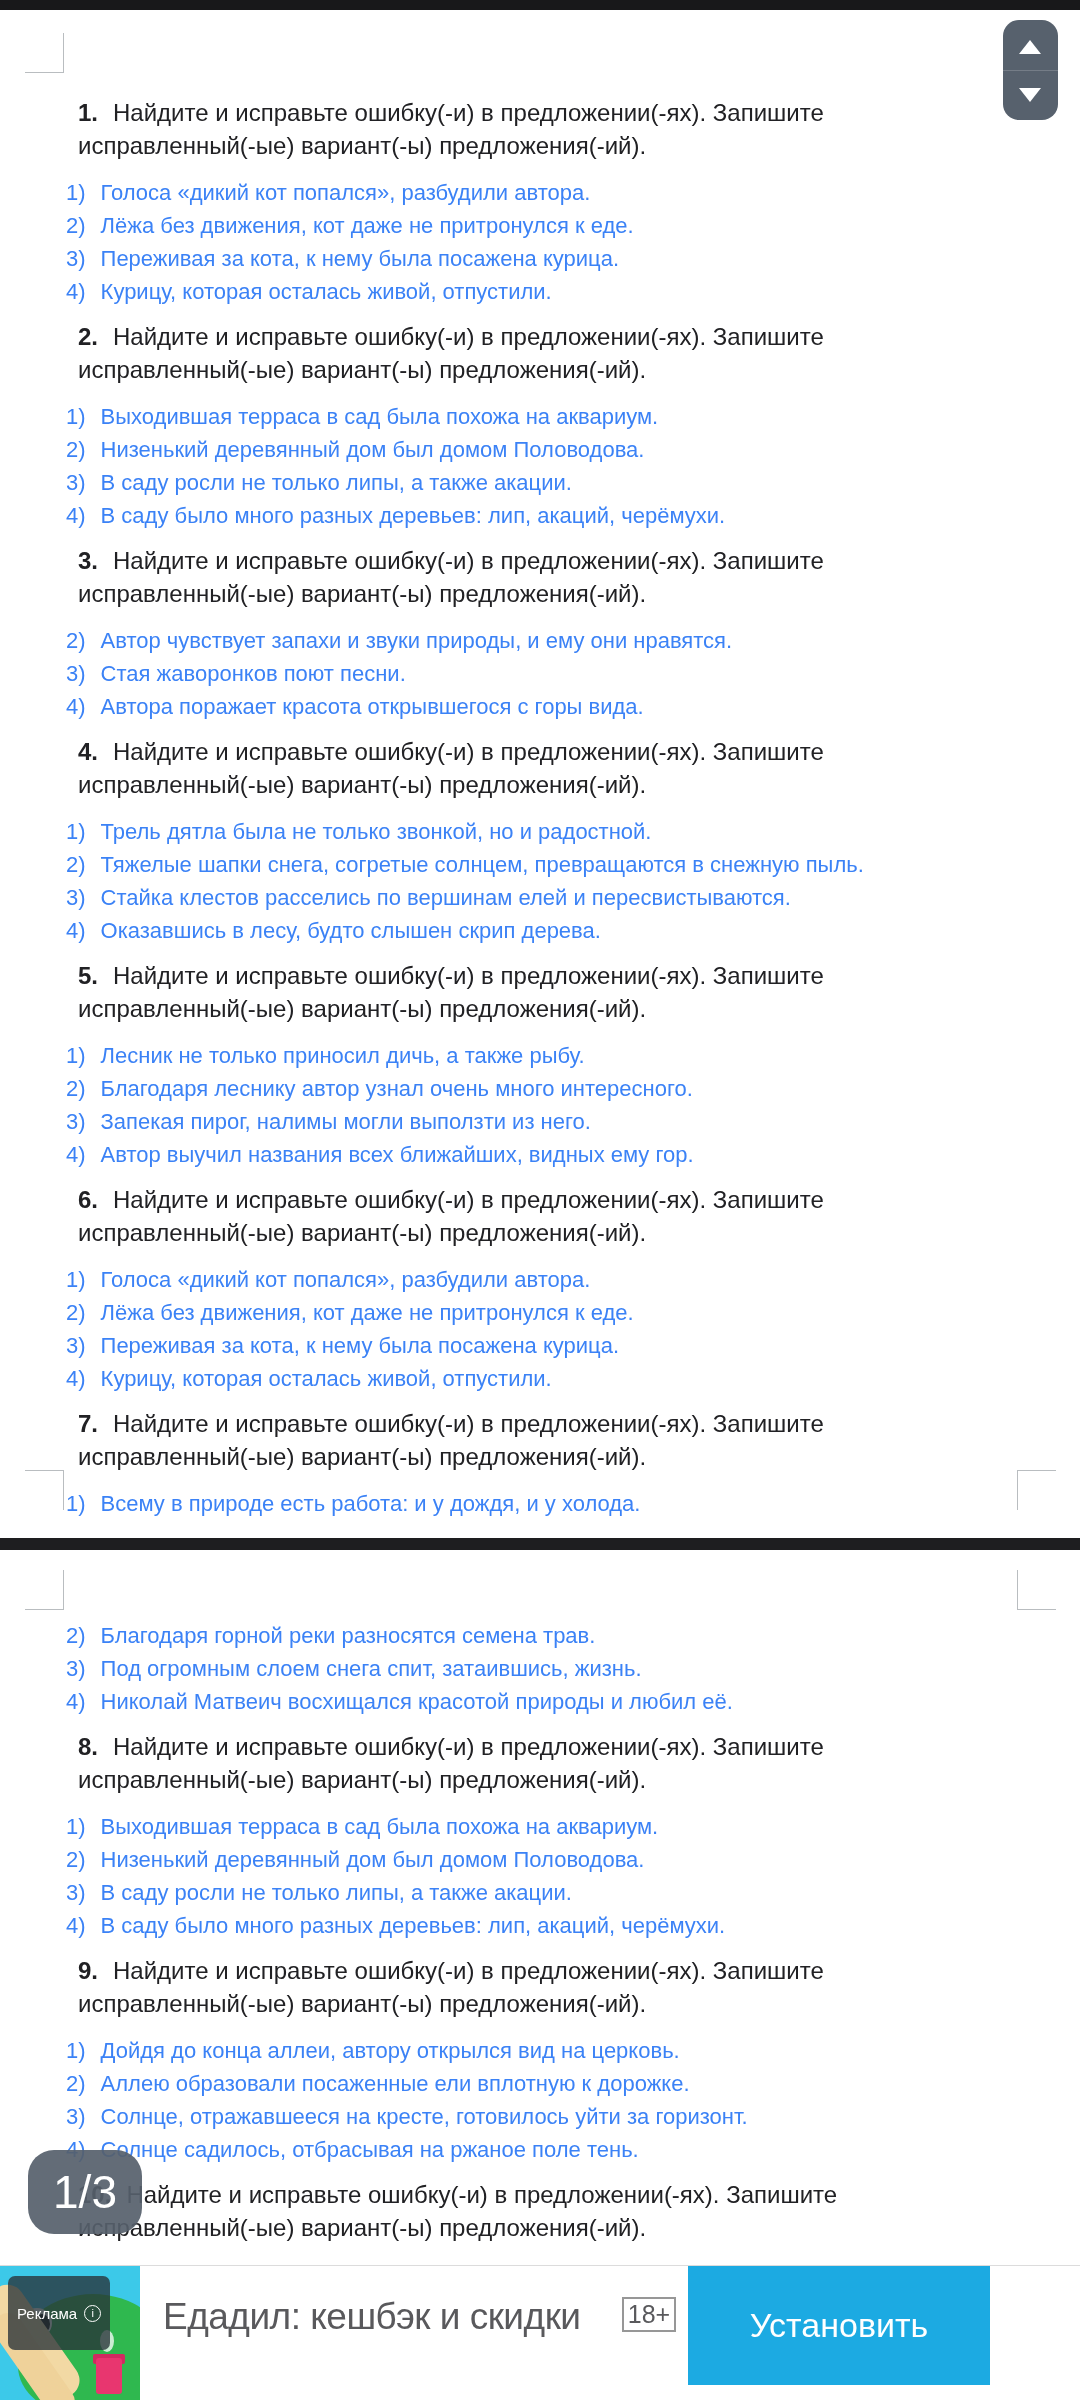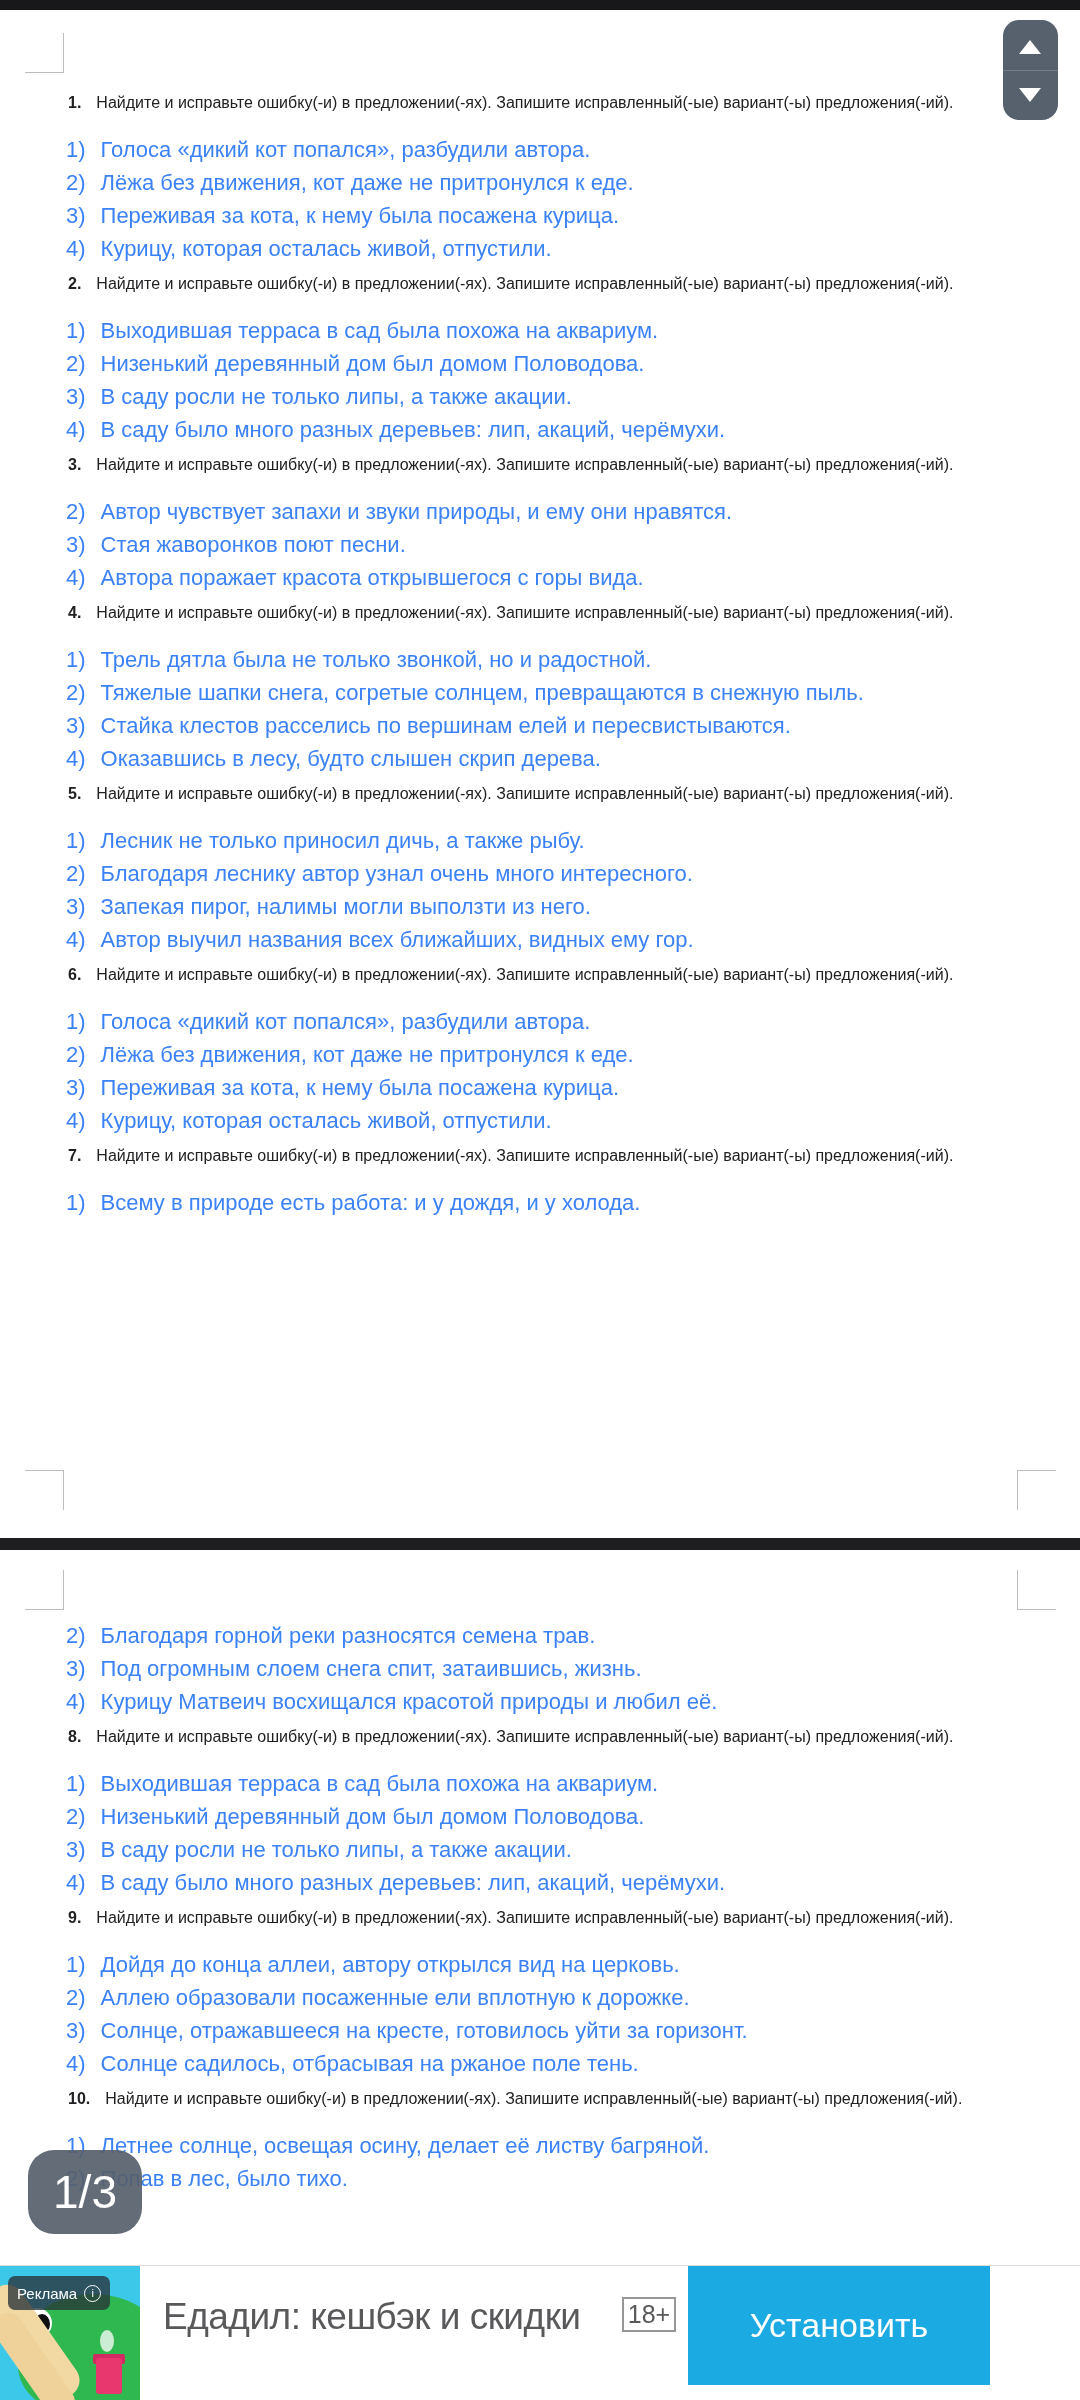--- a/index.html
+++ b/index.html
@@ -6,21 +6,21 @@
   .screen{position:relative;width:1080px;height:2400px;background:#ffffff;overflow:hidden;
           font-family:"Liberation Sans",sans-serif;}
   .topbar{position:absolute;left:0;top:0;width:1080px;height:10px;background:#18181a;}
   .page{position:absolute;left:0;width:1080px;background:#ffffff;}
   .page1{top:10px;height:1528px;}
   .page-sep{position:absolute;left:0;top:1538px;width:1080px;height:12px;background:#1e1e20;}
   .page2{top:1550px;height:850px;}
   .flow{position:absolute;left:66px;width:912px;}
   .flow1{top:74px;}
   .flow2{top:69px;}
-  p.q{margin:2px;font-size:16px;line-height:33px;color:#212124;}
+  p.q{margin:12px;font-size:24px;line-height:33px;color:#212124;}
   p.q b{font-weight:bold;margin-right:15px;}
   .opts{margin-top:14px;}
   .opts.no-gap{margin-top:0;}
   p.opt{margin:0;font-size:22px;line-height:33px;color:#3b82f6;}
   p.opt .onum{margin-right:15px;}
   
   .mark{position:absolute;width:38px;height:39px;border:0 solid #b9bdc0;}
   .mark.tl{left:25px;border-right-width:1px;border-bottom-width:1px;}
   .mark.tr{left:1017px;border-left-width:1px;border-bottom-width:1px;}
   .mark.bl{left:25px;border-right-width:1px;border-top-width:1px;}
@@ -51,21 +51,21 @@
   .croc-eye{position:absolute;left:22px;top:42px;width:30px;height:30px;background:#ffffff;border-radius:50%;}
   .croc-pupil{position:absolute;left:34px;top:48px;width:16px;height:20px;background:#101010;border-radius:50%;}
   .baguette{position:absolute;left:-30px;top:58px;width:130px;height:34px;background:#f2d9a4;
             border-radius:17px;transform:rotate(55deg);}
   .baguette2{position:absolute;left:-26px;top:84px;width:120px;height:30px;background:#efd29a;
             border-radius:15px;transform:rotate(55deg);}
   .cup{position:absolute;left:96px;top:92px;width:26px;height:36px;background:#e8366f;border-radius:3px;}
   .cup-top{position:absolute;left:93px;top:88px;width:32px;height:10px;background:#d12a60;border-radius:2px;}
   .steam{position:absolute;left:100px;top:64px;width:14px;height:22px;background:rgba(255,255,255,0.75);
          border-radius:50%;}
-  .ad-label{position:absolute;left:8px;top:10px;height:34px;padding:0 9px;border-radius:7px;
+  .ad-label{position:absolute;left:8px;top:10px;height:42px;padding:16px 9px;border-radius:7px;
             background:rgba(40,50,56,0.78);display:flex;align-items:center;gap:7px;
             color:#ffffff;font-size:15px;}
   .info-i{width:15px;height:15px;border:1.5px solid #ffffff;border-radius:50%;display:flex;
           align-items:center;justify-content:center;font-size:11px;color:#ffffff;}
   .ad-title{position:absolute;left:163px;top:30px;font-size:37px;color:#59595c;letter-spacing:-0.5px;}
   .age{position:absolute;left:622px;top:31px;width:50px;height:31px;border:2px solid #979797;
        display:flex;align-items:center;justify-content:center;font-size:25px;color:#59595c;}
   .install{position:absolute;left:688px;top:0;width:302px;height:119px;background:#1caae2;
            color:#ffffff;font-size:34px;display:flex;align-items:center;justify-content:center;
            border:none;cursor:pointer;font-family:"Liberation Sans",sans-serif;}
@@ -133,21 +133,21 @@
 
   <div class="page-sep"></div>
 
   <div class="page page2">
     <div class="mark tl"></div>
     <div class="mark tr"></div>
     <div class="flow flow2" id="flow2">
         <div class="opts no-gap">
           <p class="opt"><span class="onum">2)</span><span>Благодаря горной реки разносятся семена трав.</span></p>
           <p class="opt"><span class="onum">3)</span><span>Под огромным слоем снега спит, затаившись, жизнь.</span></p>
-          <p class="opt"><span class="onum">4)</span><span>Курицу Матвеич восхищался красотой природы и любил её.</span></p>
+          <p class="opt"><span class="onum">4)</span><span>Николай Матвеич восхищался красотой природы и любил её.</span></p>
         </div>
         <p class="q"><b>8.</b><span>Найдите и исправьте ошибку(-и) в предложении(-ях). Запишите исправленный(-ые) вариант(-ы) предложения(-ий).</span></p>
         <div class="opts">
           <p class="opt"><span class="onum">1)</span><span>Выходившая терраса в сад была похожа на аквариум.</span></p>
           <p class="opt"><span class="onum">2)</span><span>Низенький деревянный дом был домом Половодова.</span></p>
           <p class="opt"><span class="onum">3)</span><span>В саду росли не только липы, а также акации.</span></p>
           <p class="opt"><span class="onum">4)</span><span>В саду было много разных деревьев: лип, акаций, черёмухи.</span></p>
         </div>
         <p class="q"><b>9.</b><span>Найдите и исправьте ошибку(-и) в предложении(-ях). Запишите исправленный(-ые) вариант(-ы) предложения(-ий).</span></p>
         <div class="opts">

